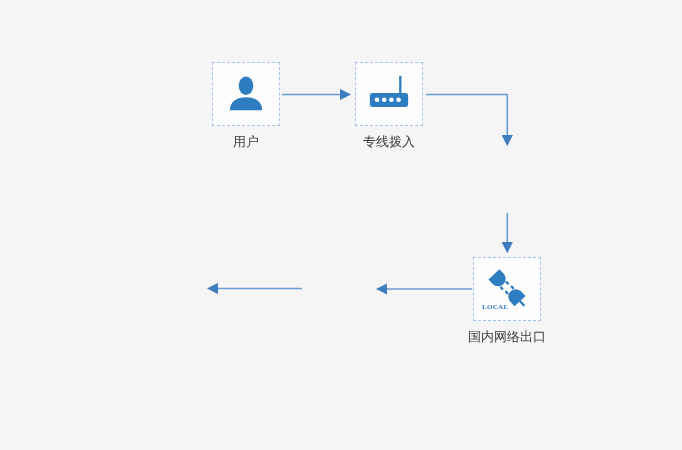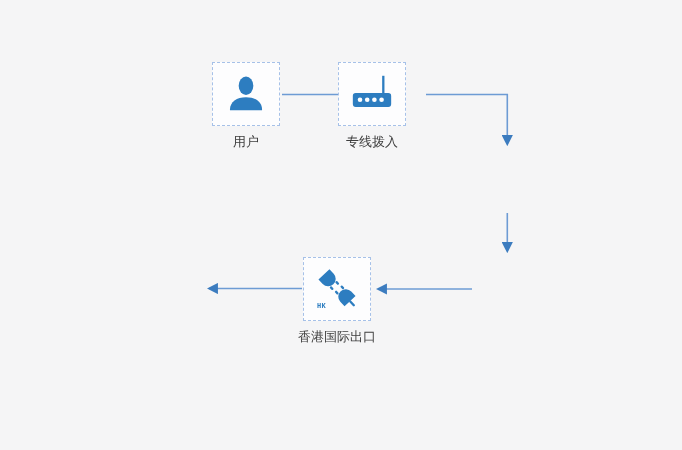--- a/index.html
+++ b/index.html
@@ -3,21 +3,21 @@
 <meta charset="utf-8">
 <style>
   html, body { margin: 0; padding: 0; }
   body { background: #f5f5f6; }
   .stage {
     position: relative;
     width: 682px;
     height: 450px;
     background: #f5f5f6;
     overflow: hidden;
-    font-family: Liberation Mono, monospace;
+    font-family: Liberation Serif, serif;
   }
   .arrow-layer {
     position: absolute;
     inset: 0;
     pointer-events: none;
   }
   .node { position: absolute; }
   .node-box {
     position: relative;
     width: 68px;
@@ -49,21 +49,21 @@
     bottom: 9px;
     font-size: 7px;
     font-weight: 700;
     letter-spacing: 0.3px;
     color: #2d7dc0;
   }
   .plug-tag--hk { left: 13px; bottom: 10px; }
   .icon { display: block; line-height: 0; }
   
   #node-user            { left: 212px; top: 62px; }
-  #node-dialin          { left: 338px; top: 62px; }
+  #node-dialin          { left: 355px; top: 62px; }
   #node-local-network   { left: 473px; top: 148px; }
   #node-domestic-exit   { left: 473px; top: 257px; }
   #node-hk-exit         { left: 303px; top: 257px; }
   #node-hk-isp          { left: 133px; top: 257px; }
 </style>
 </head>
 <body>
 
 <div class="stage">
 
@@ -110,39 +110,39 @@
             <circle cx="26.5" cy="30" r="2.4"></circle>
             <circle cx="34" cy="30" r="2.4"></circle>
           </g>
         </svg>
       </span>
     </div>
     <div class="node-label">专线拨入</div>
   </div>
 
 
-
-  <div class="node" id="node-hk-exit">
+  <div class="node" id="node-domestic-exit">
     <div class="node-box">
       <span class="icon">
         <svg width="40" height="40" viewBox="0 0 48 48">
           <g fill="#2d7dc0">
             <g transform="translate(15.5,14) rotate(47)">
               <path d="M-10.5 -9 H-3 A9 9 0 0 1 6 0 A9 9 0 0 1 -3 9 H-10.5 Z"></path>
               <rect x="5.5" y="-6" width="5" height="2.8" rx="1.2"></rect>
               <rect x="5.5" y="3.2" width="5" height="2.8" rx="1.2"></rect>
             </g>
             <g transform="translate(32.5,31) rotate(227)">
               <path d="M-10.5 -9 H-3 A9 9 0 0 1 6 0 A9 9 0 0 1 -3 9 H-10.5 Z"></path>
               <rect x="5.5" y="-6" width="5" height="2.8" rx="1.2"></rect>
               <rect x="5.5" y="3.2" width="5" height="2.8" rx="1.2"></rect>
               <rect x="-18.5" y="-1.4" width="9" height="2.8" rx="1.4"></rect>
             </g>
           </g>
         </svg>
       </span>
-      <span class="plug-tag plug-tag--hk">HK</span>
+      <span class="plug-tag">LOCAL</span>
     </div>
-    <div class="node-label">香港国际出口</div>
+    <div class="node-label">国内网络出口</div>
   </div>
+
 
 
 </div>
 
 </body></html>

